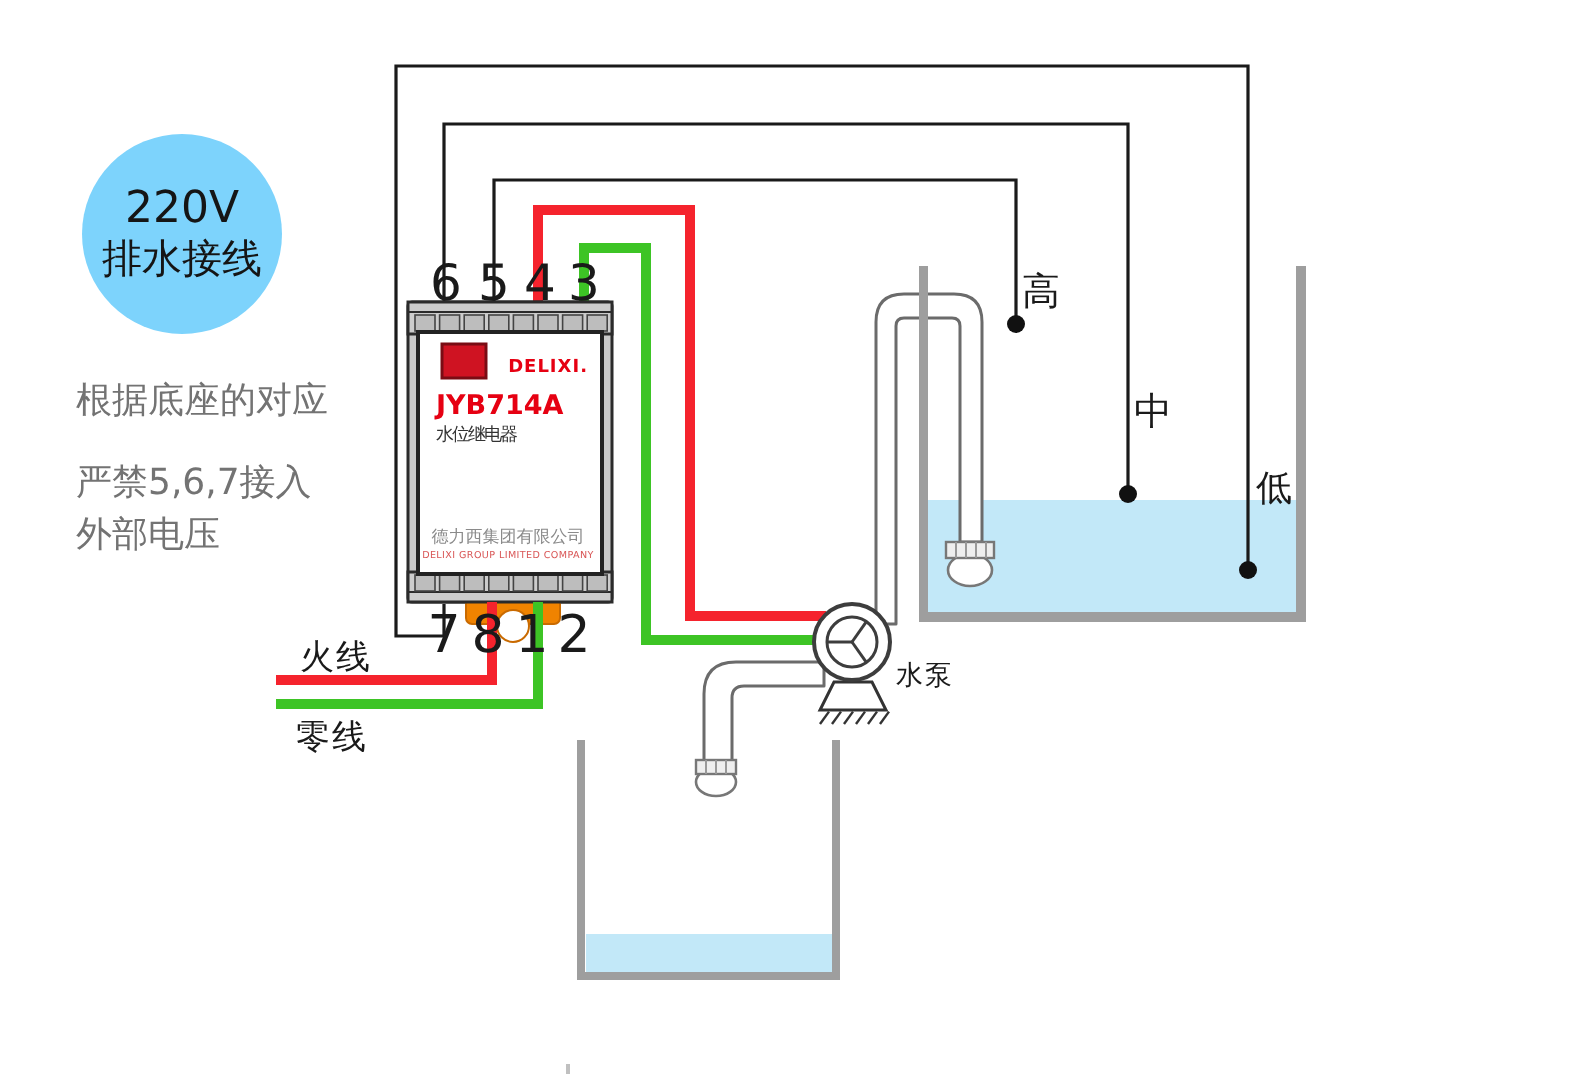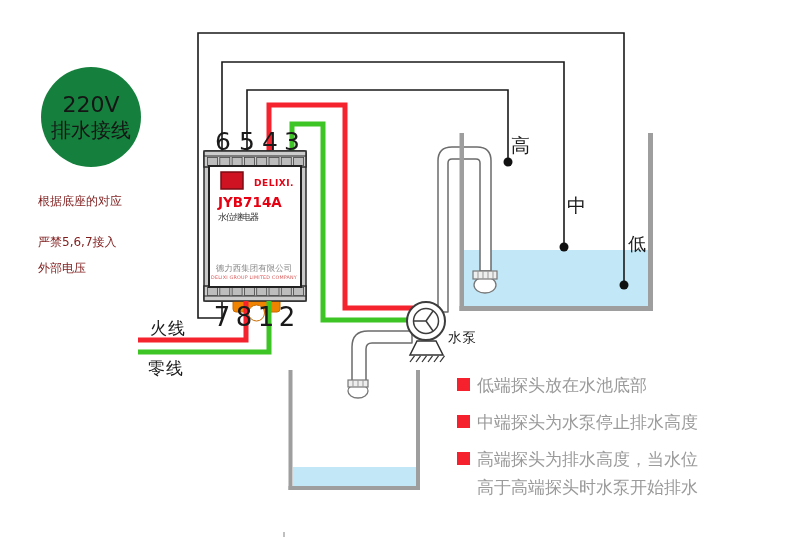--- a/index.html
+++ b/index.html
@@ -2,27 +2,27 @@
 <html><head>
 <meta charset="utf-8">
 <style>
   html,body{margin:0;padding:0;background:#fff;}
   #stage{position:relative;width:790px;height:538px;background:#ffffff;overflow:hidden;
          font-family:"DejaVu Sans","Liberation Sans",sans-serif;}
   svg{position:absolute;left:0;top:0;}
   svg text{font-family:"DejaVu Sans","Liberation Sans",sans-serif;}
 
   .badge{position:absolute;left:41px;top:67px;width:100px;height:100px;border-radius:50%;
-         background:#15803d;display:flex;flex-direction:column;align-items:center;justify-content:center;
+         background:#7dd3fc;display:flex;flex-direction:column;align-items:center;justify-content:center;
          color:#151515;text-align:center;}
   .badge .l1{font-size:22px;line-height:26px;}
   .badge .l2{font-size:20px;line-height:24px;font-family:Liberation Serif, serif;}
 
-  .instructions{position:absolute;left:38px;top:188px;width:170px;color:#7f1d1d;
-                font-size:12px;line-height:26px;}
+  .instructions{position:absolute;left:38px;top:188px;width:170px;color:#737373;
+                font-size:18px;line-height:26px;}
   .instructions .para2{margin-top:15px;}
 
   .notes{position:absolute;left:457px;top:371px;width:330px;}
   .note{display:flex;gap:7px;margin-bottom:9px;}
   .bullet{width:13px;height:13px;background:#F5222D;margin-top:7px;flex:none;}
   .note-text{font-size:17px;color:#9a9a9a;line-height:28px;}
 </style>
 </head>
 <body>
 
@@ -171,35 +171,14 @@
     <div class="l1">220V</div>
     <div class="l2">排水接线</div>
   </div>
 
   <div class="instructions">
     <div>根据底座的对应</div>
     <div class="para2">严禁5,6,7接入</div>
     <div>外部电压</div>
   </div>
 
-  <div class="notes">
-    <div class="note">
-      <span class="bullet"></span>
-      <div class="note-text">
-        <div>低端探头放在水池底部</div>
-      </div>
-    </div>
-    <div class="note">
-      <span class="bullet"></span>
-      <div class="note-text">
-        <div>中端探头为水泵停止排水高度</div>
-      </div>
-    </div>
-    <div class="note">
-      <span class="bullet"></span>
-      <div class="note-text">
-        <div>高端探头为排水高度，当水位</div>
-        <div>高于高端探头时水泵开始排水</div>
-      </div>
-    </div>
-  </div>
 
 </div>
 
 </body></html>

